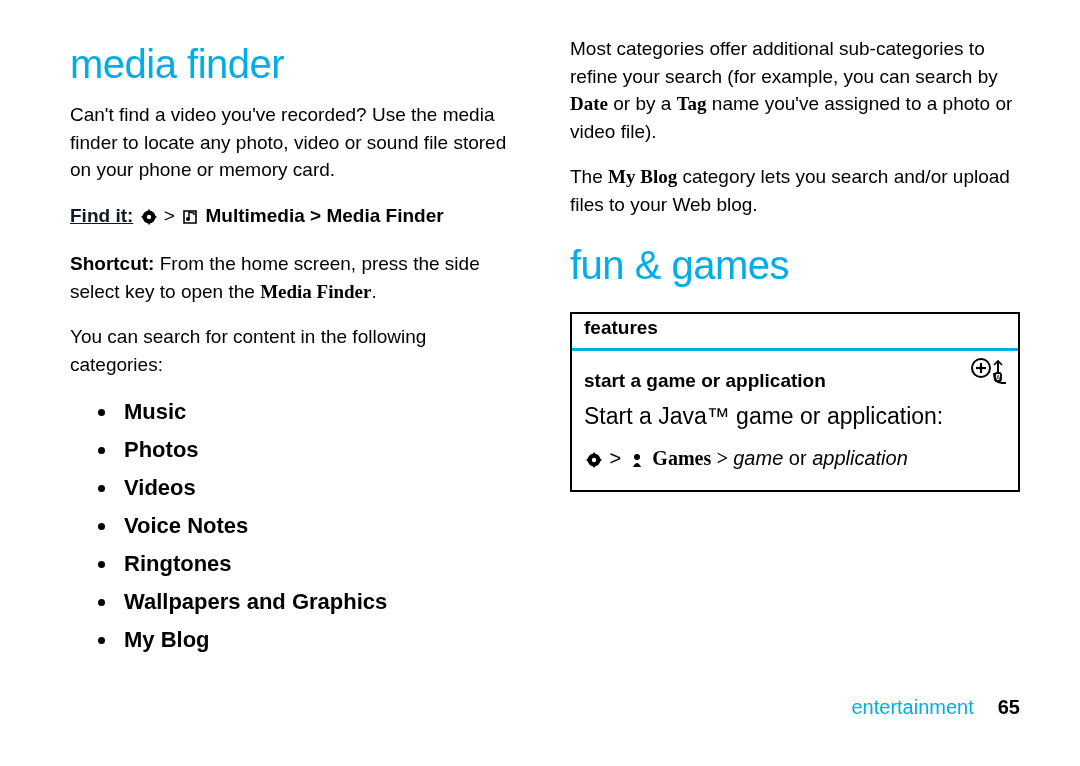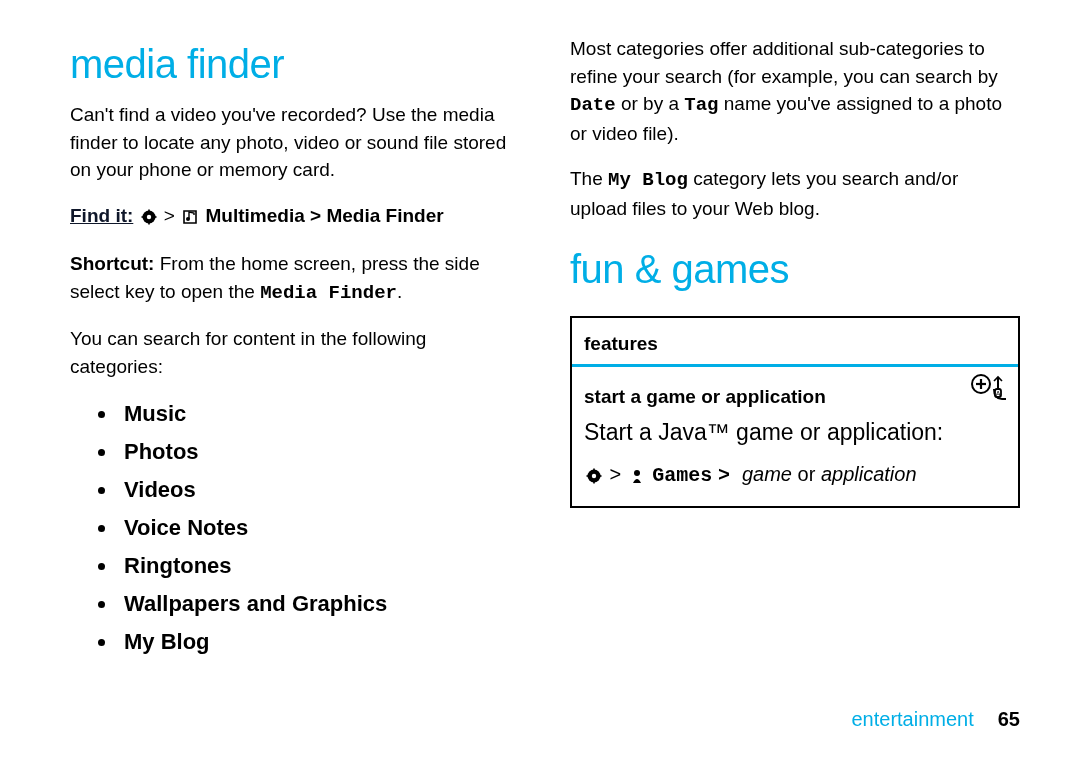--- a/index.html
+++ b/index.html
@@ -52,21 +52,21 @@
     font-weight: bold;
   }
   .bold {
     font-weight: bold;
   }
   .condensed {
     font-family: "Arial Narrow", Arial, Helvetica, sans-serif;
     font-weight: bold;
   }
   .inline-condensed {
-    font-family: Liberation Mono, monospace;
+    font-family: Liberation Serif, serif;
     font-weight: bold;
     text-align: center;
   }
   ul.cat {
     margin: 4px 0 0 0;
     padding-left: 48px;
     list-style: disc;
     font-family: "Arial Narrow", Arial, Helvetica, sans-serif;
     font-weight: bold;
     font-size: 22px;
@@ -74,21 +74,21 @@
   ul.cat li {
     margin-bottom: 6px;
     padding-left: 6px;
   }
   
   .feat-table {
     border: 2px solid #000;
     margin-top: 18px;
   }
   .feat-head {
-    padding: 12px 12px 6px 12px;
+    padding: 0 12px 6px 12px;
     font-weight: bold;
     border-bottom: 3px solid #00aee6;
     font-size: 19px;
   }
   .feat-body {
     padding: 16px 12px 14px 12px;
     position: relative;
   }
   .feat-title {
     font-weight: bold;
@@ -108,21 +108,21 @@
   .feat-badge {
     position: absolute;
     right: 10px;
     top: 6px;
     width: 38px;
     height: 28px;
   }
   
   .footer {
     position: absolute;
-    bottom: 20px;
+    bottom: 32px;
     right: 60px;
     font-size: 20px;
   }
   .footer .section {
     color: #00aee6;
     margin-right: 24px;
   }
   .footer .pagenum {
     font-weight: bold;
     color: #000;

